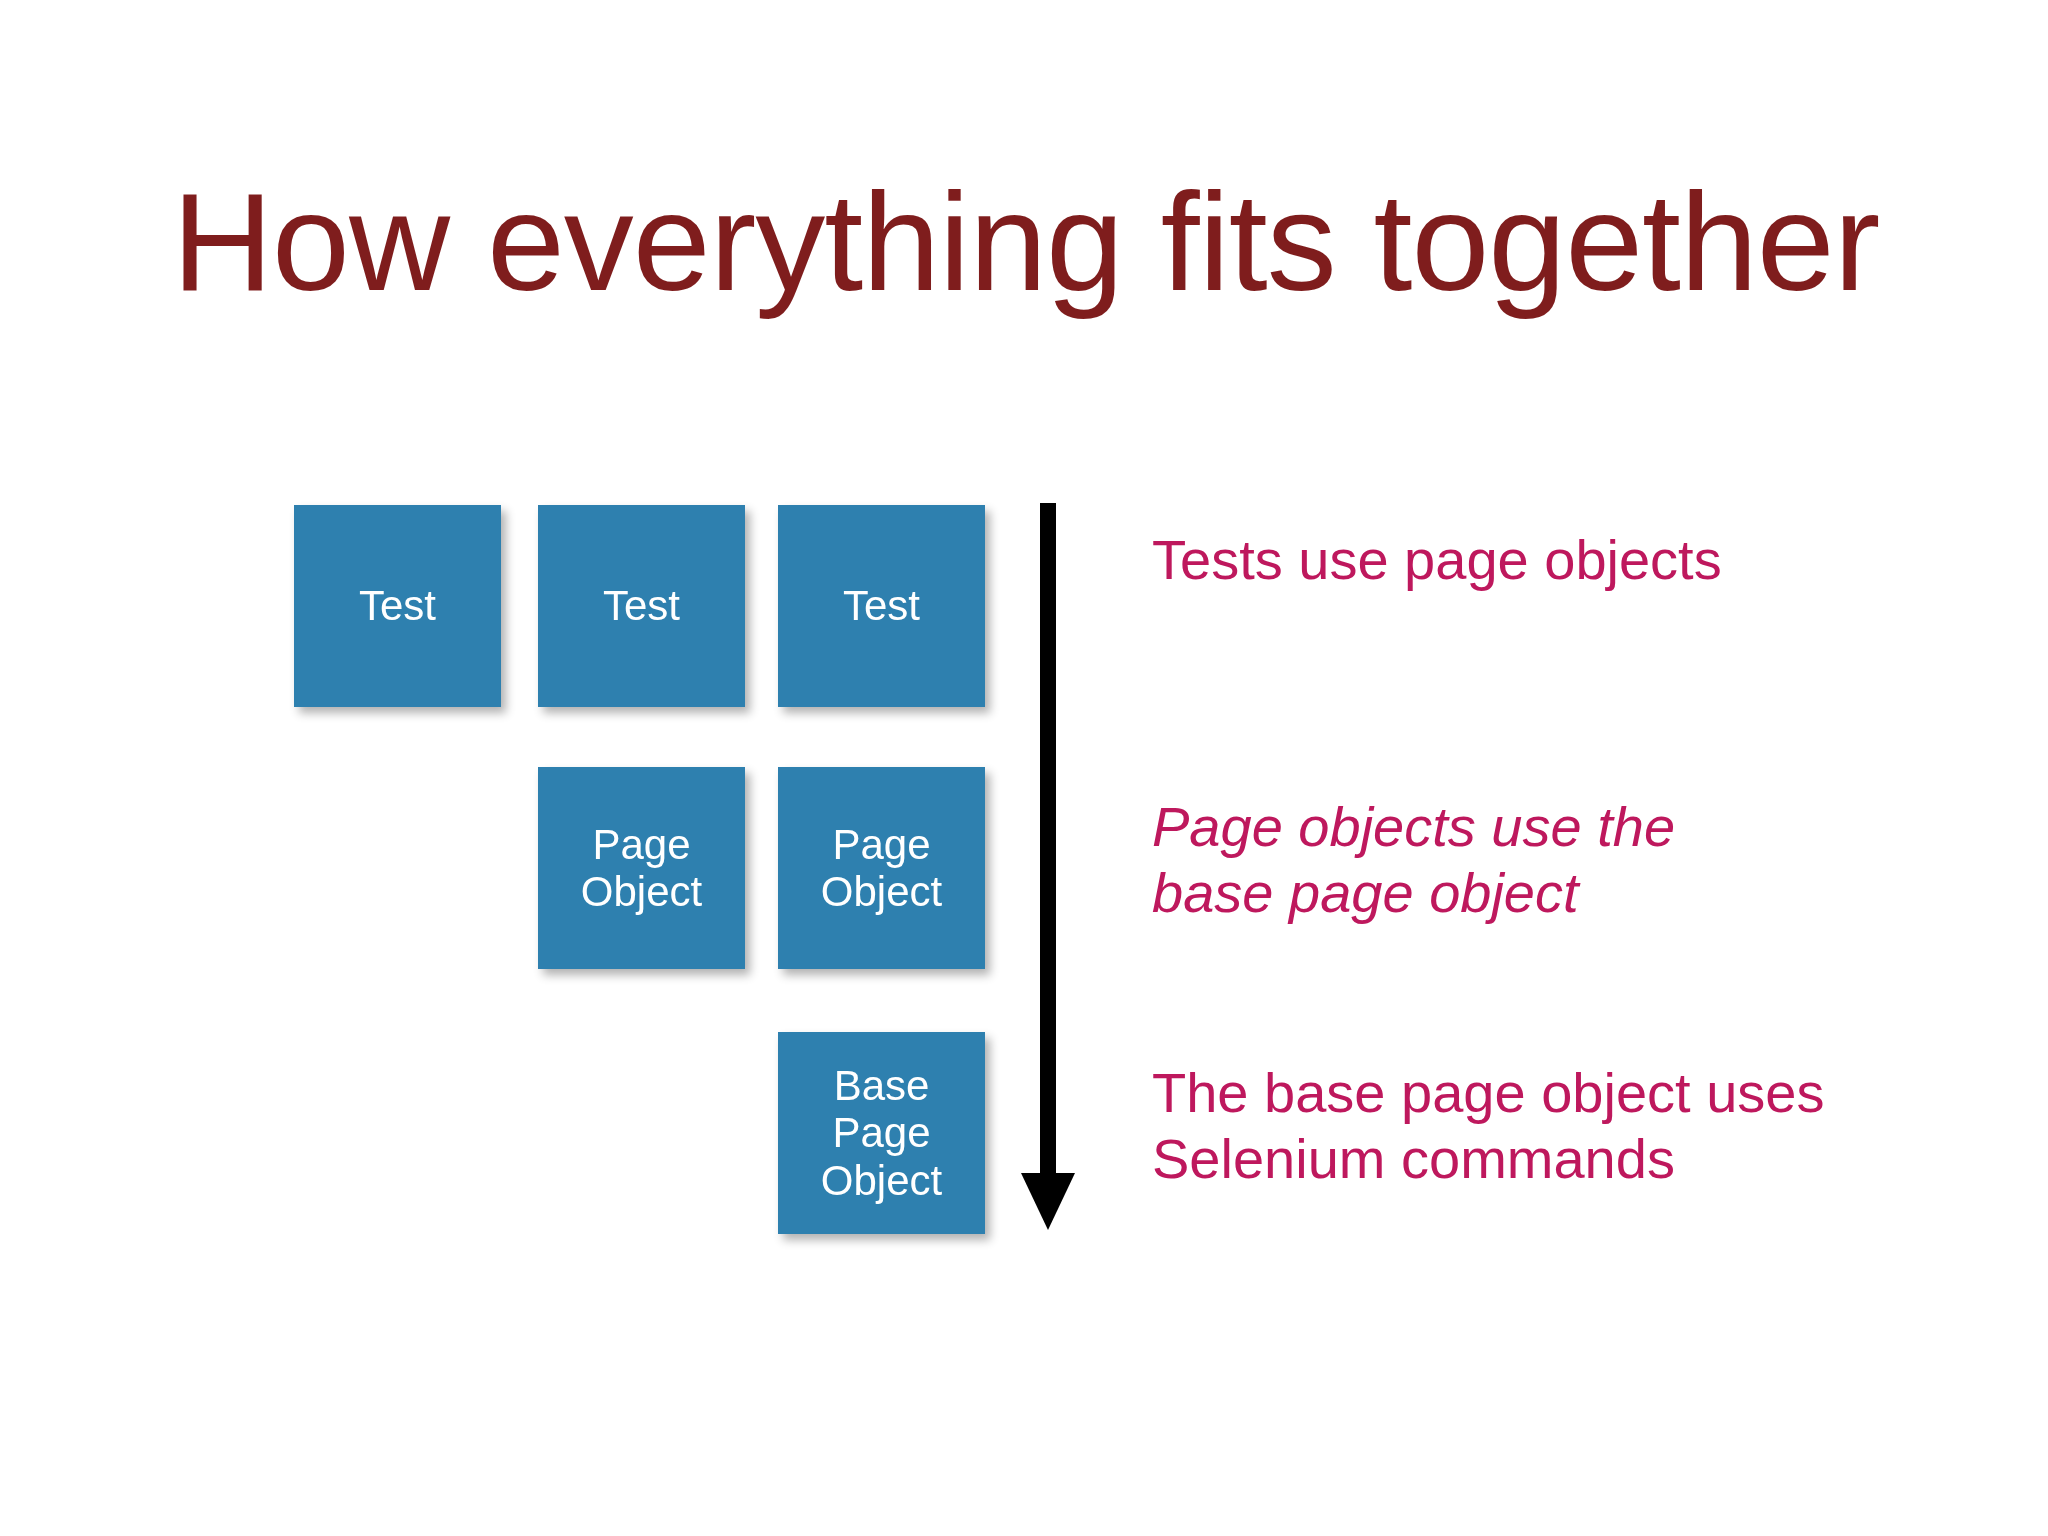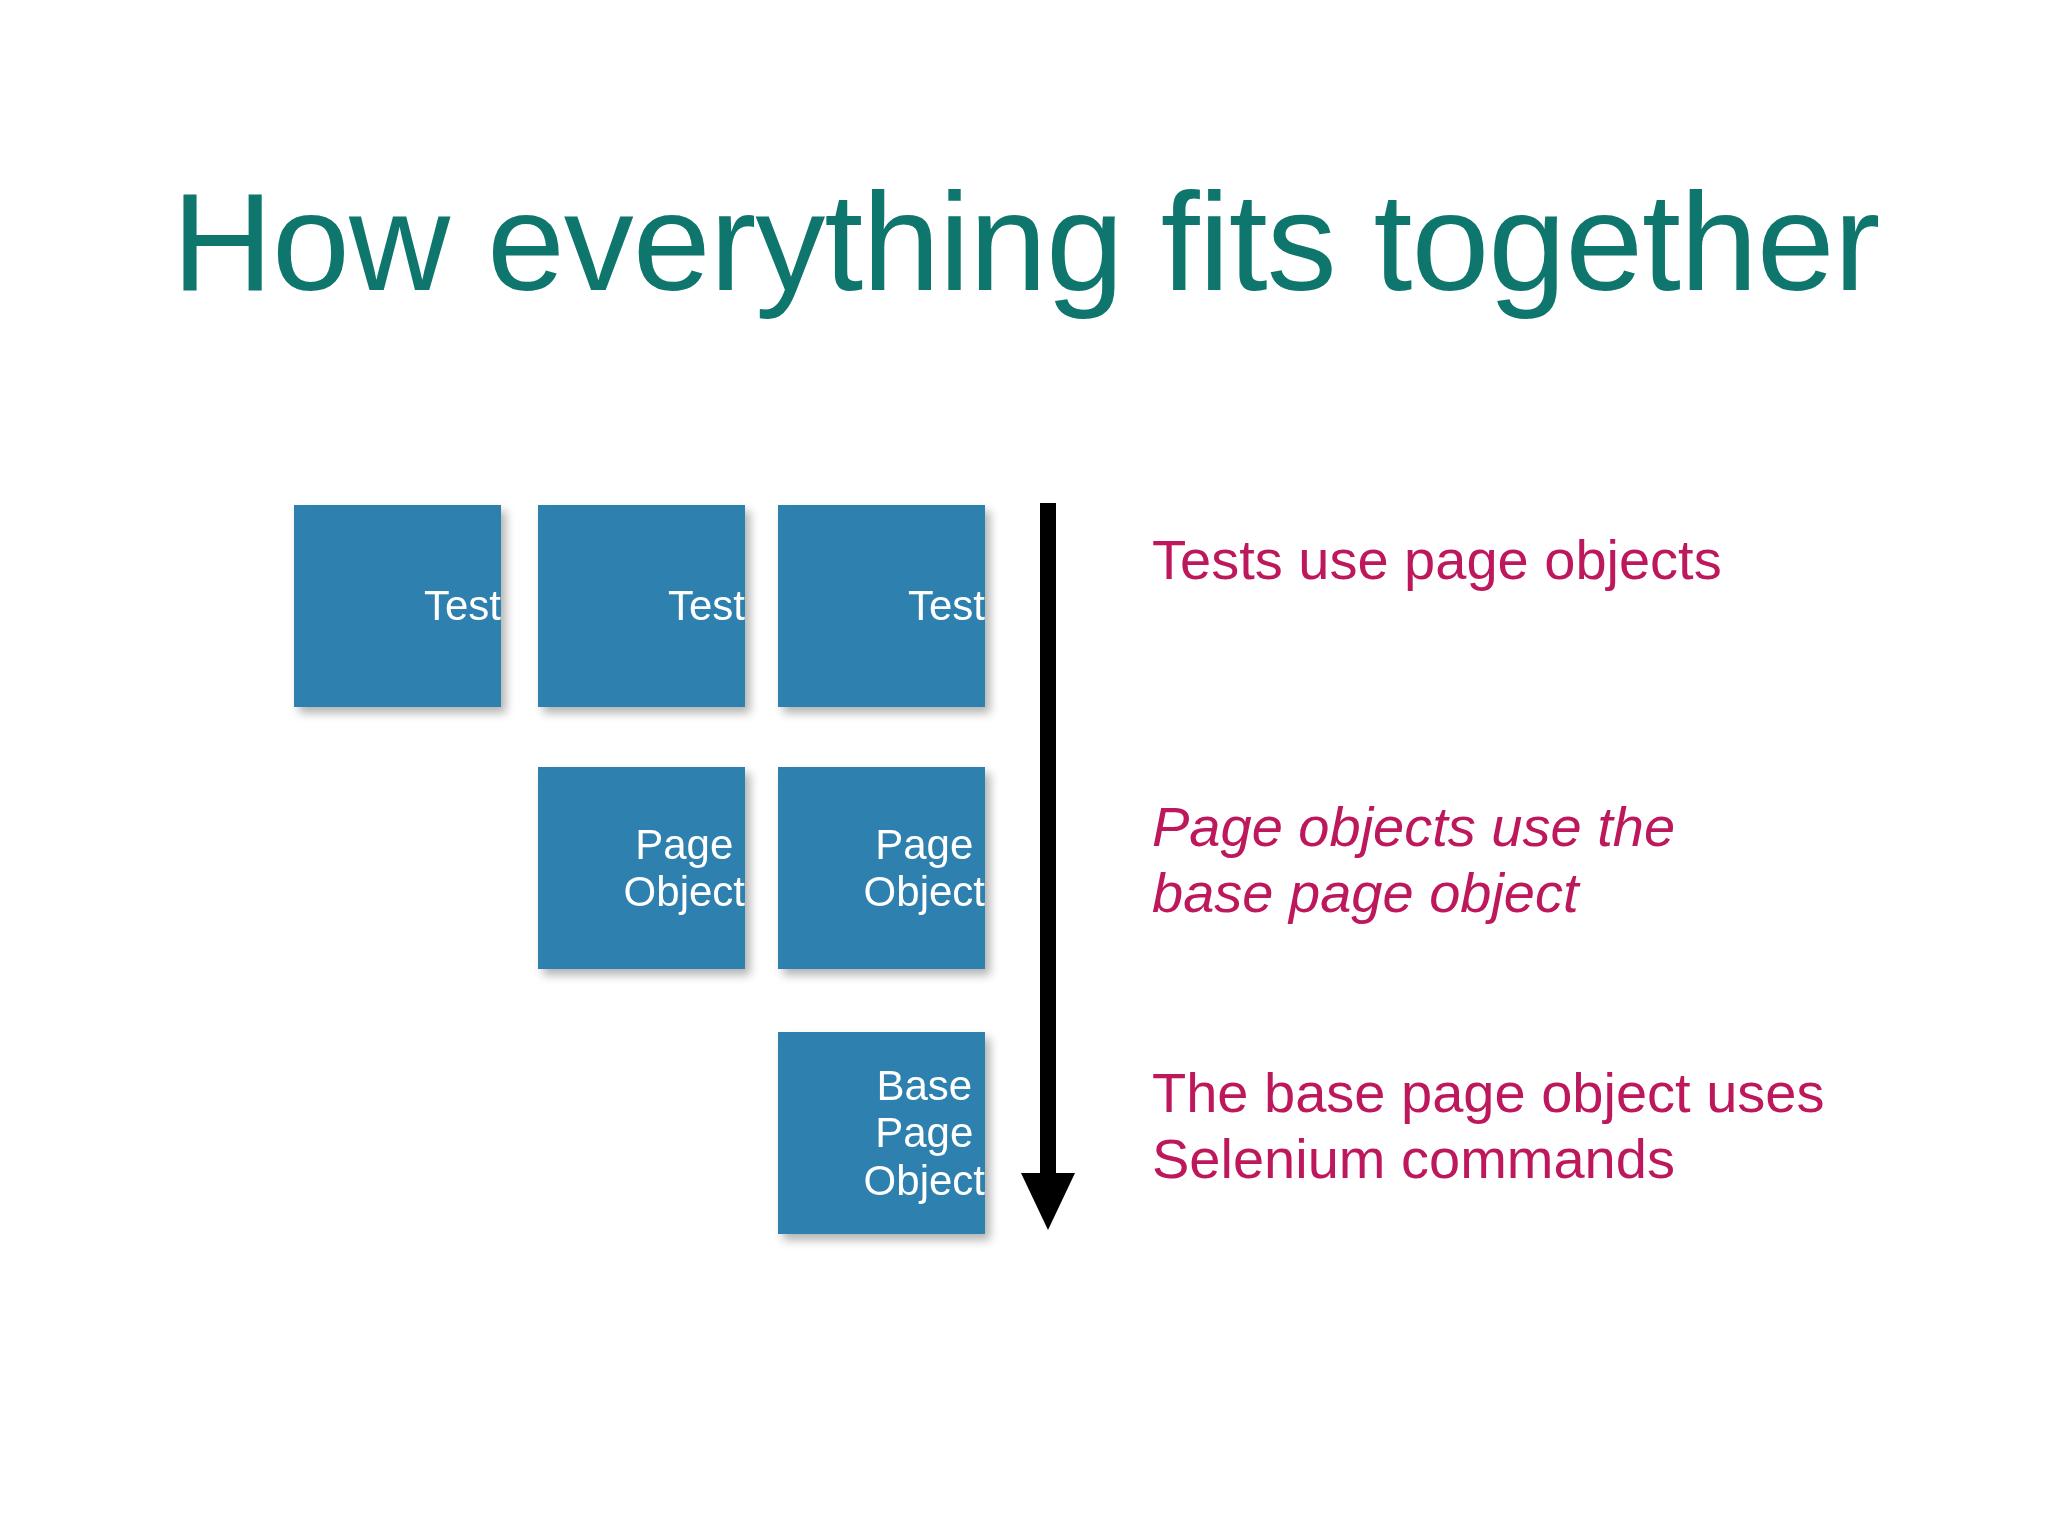--- a/index.html
+++ b/index.html
@@ -19,35 +19,35 @@
   }
 
   
   #slide-title {
     position: absolute;
     left: 172px;
     top: 172px;
     font-size: 140px;
     line-height: 1.0;
     font-weight: 400;
-    color: #0f766e;
+    color: #7f1d1d;
     letter-spacing: -1px;
     white-space: nowrap;
   }
 
   
   .node-box {
     position: absolute;
     width: 207px;
     height: 202px;
     background: #2e80af;
     box-shadow: 5px 6px 9px rgba(0,0,0,0.30);
     display: flex;
     align-items: center;
-    justify-content: flex-end;
+    justify-content: center;
     box-sizing: border-box;
   }
   .node-label {
     color: #ffffff;
     font-size: 42px;
     line-height: 1.12;
     font-weight: 400;
     text-align: center;
     white-space: pre-line;
   }

